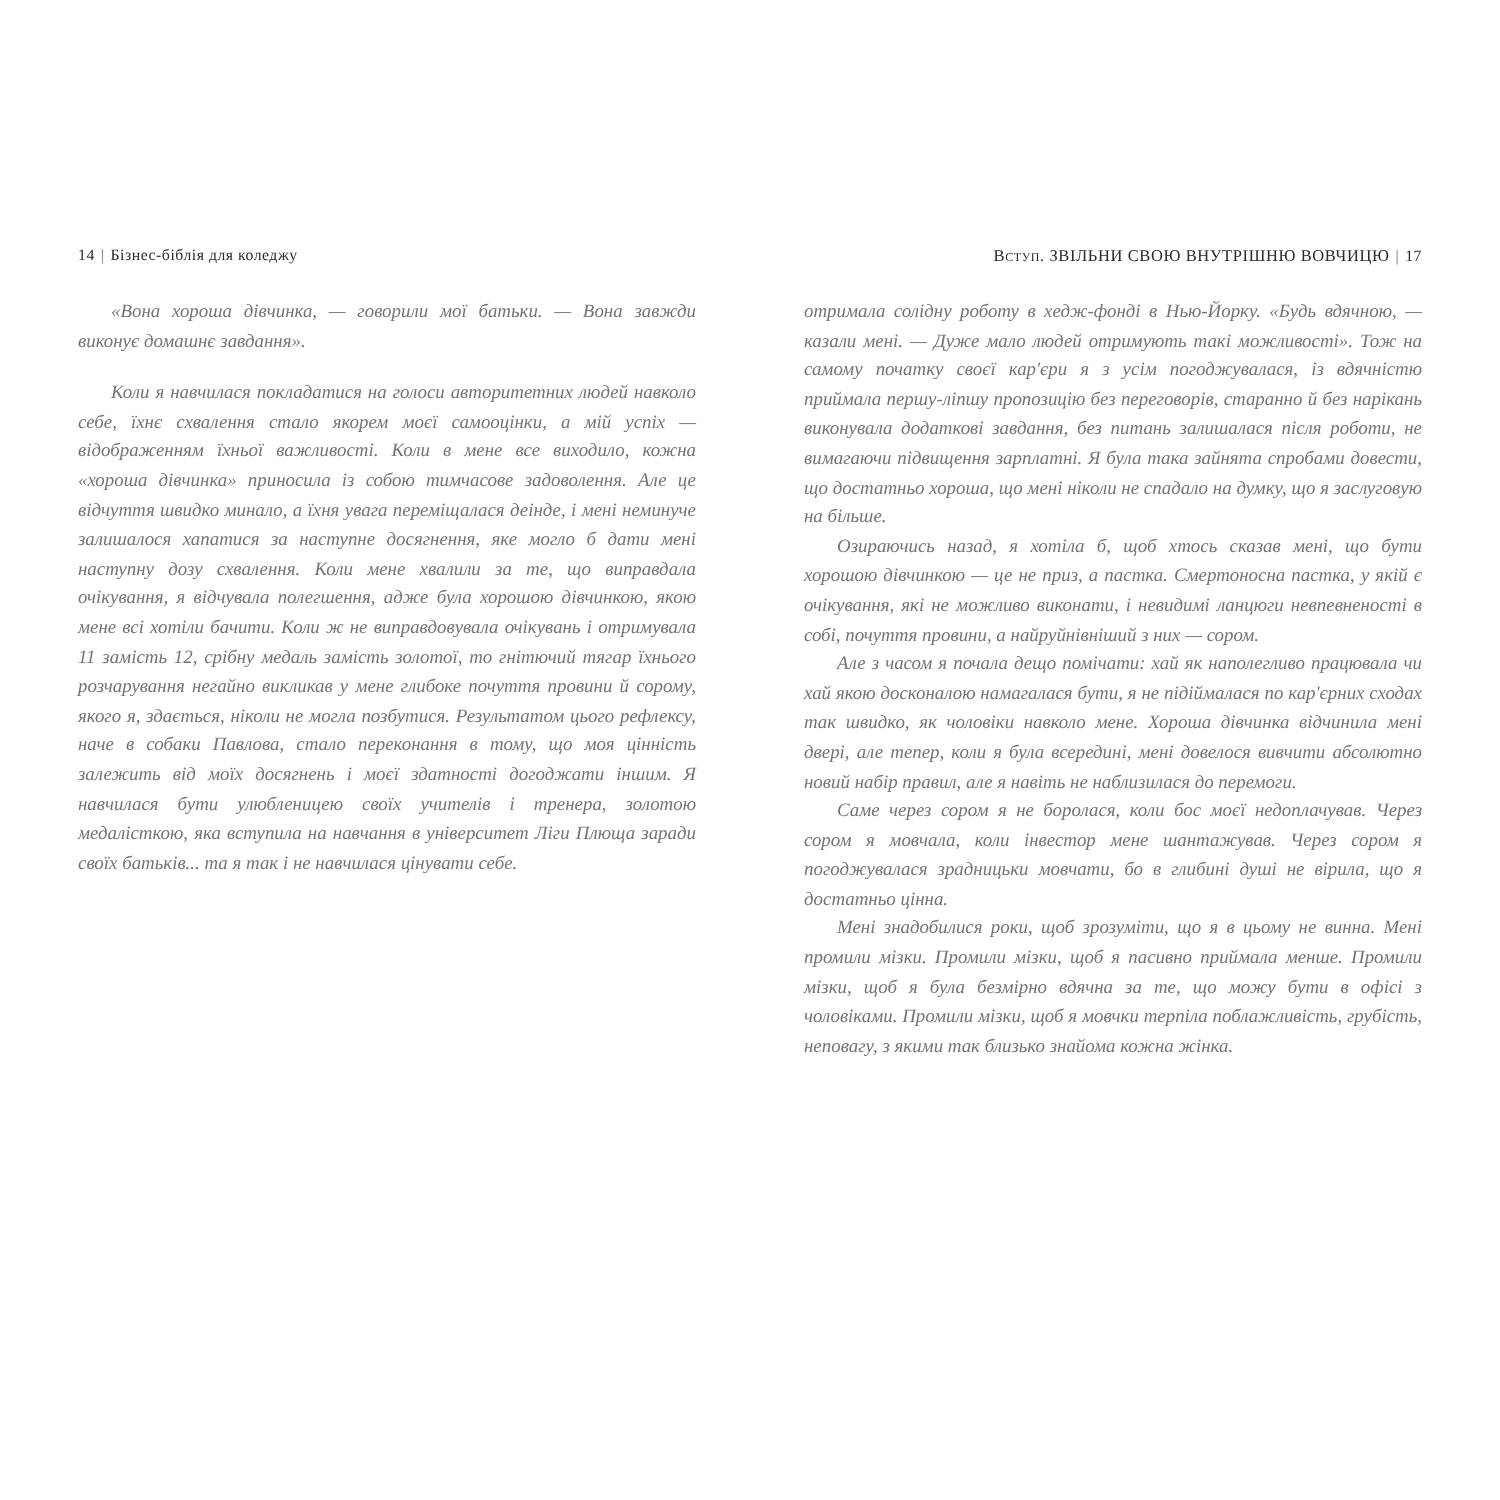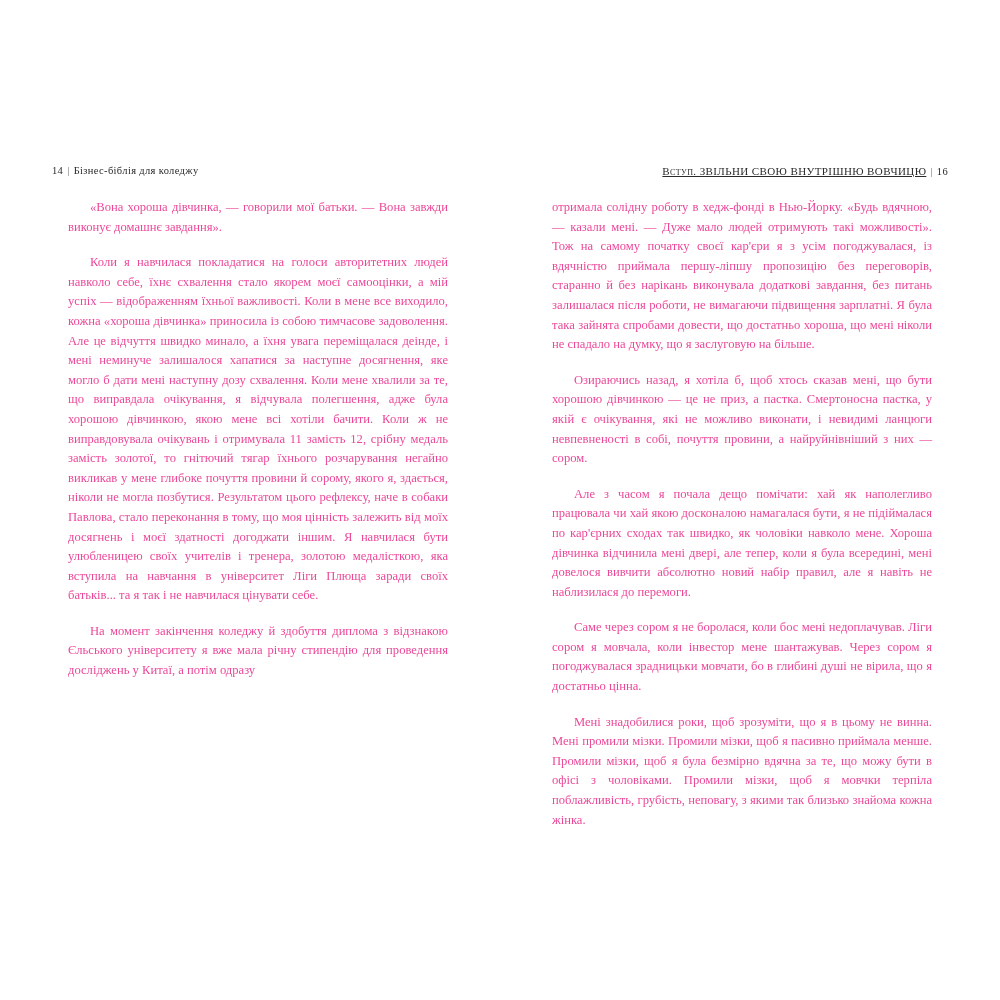--- a/index.html
+++ b/index.html
@@ -52,33 +52,33 @@
     text-align: right;
   }
   .folio-sep {
     padding: 0 4px;
     color: #6a6a6a;
   }
   .smallcaps {
     font-variant: small-caps;
     font-size: 11px;
     letter-spacing: 0.4px;
-    text-decoration: underline;
   }
   .body-col {
     margin-top: 18px;
   }
   p.para {
-    margin: 16px;
+    margin: 0;
     font-size: 12.6px;
     line-height: 19.6px;
     text-align: justify;
     text-justify: inter-word;
-    color: #ec4899;
+    color: #737373;
     hyphens: auto;
+    font-style: italic;
     -webkit-hyphens: auto;
   }
   p.indent {
     text-indent: 22px;
   }
   p.gap-after {
     margin-bottom: 15px;
   }
 </style>
 </head>
@@ -87,31 +87,30 @@
 <div class="page-spread">
   <div class="spread-inner">
 
     <div class="page">
       <div class="running-head left">
         <span>14</span><span class="folio-sep">|</span><span>Бізнес-біблія для коледжу</span>
       </div>
       <div class="body-col">
         <p class="para indent gap-after">«Вона хороша дівчинка, — говорили мої батьки. — Вона завжди виконує домашнє завдання».</p>
         <p class="para indent">Коли я навчилася покладатися на голоси авторитетних людей навколо себе, їхнє схвалення стало якорем моєї самооцінки, а мій успіх — відображенням їхньої важливості. Коли в мене все виходило, кожна «хороша дівчинка» приносила із собою тимчасове задоволення. Але це відчуття швидко минало, а їхня увага переміщалася деінде, і мені неминуче залишалося хапатися за наступне досягнення, яке могло б дати мені наступну дозу схвалення. Коли мене хвалили за те, що виправдала очікування, я відчувала полегшення, адже була хорошою дівчинкою, якою мене всі хотіли бачити. Коли ж не виправдовувала очікувань і отримувала 11 замість 12, срібну медаль замість золотої, то гнітючий тягар їхнього розчарування негайно викликав у мене глибоке почуття провини й сорому, якого я, здається, ніколи не могла позбутися. Результатом цього рефлексу, наче в собаки Павлова, стало переконання в тому, що моя цінність залежить від моїх досягнень і моєї здатності догоджати іншим. Я навчилася бути улюбленицею своїх учителів і тренера, золотою медалісткою, яка вступила на навчання в університет Ліги Плюща заради своїх батьків... та я так і не навчилася цінувати себе.</p>
-        <p class="para indent">На момент закінчення коледжу й здобуття диплома з відзнакою Єльського університету я вже мала річну стипендію для проведення досліджень у Китаї, а потім одразу</p>
       </div>
     </div>
 
     <div class="page">
       <div class="running-head right">
-        <span class="smallcaps">Вступ. ЗВІЛЬНИ СВОЮ ВНУТРІШНЮ ВОВЧИЦЮ</span><span class="folio-sep">|</span><span>16</span>
+        <span class="smallcaps">Вступ. ЗВІЛЬНИ СВОЮ ВНУТРІШНЮ ВОВЧИЦЮ</span><span class="folio-sep">|</span><span>17</span>
       </div>
       <div class="body-col">
         <p class="para">отримала солідну роботу в хедж-фонді в Нью-Йорку. «Будь вдячною, — казали мені. — Дуже мало людей отримують такі можливості». Тож на самому початку своєї кар'єри я з усім погоджувалася, із вдячністю приймала першу-ліпшу пропозицію без переговорів, старанно й без нарікань виконувала додаткові завдання, без питань залишалася після роботи, не вимагаючи підвищення зарплатні. Я була така зайнята спробами довести, що достатньо хороша, що мені ніколи не спадало на думку, що я заслуговую на більше.</p>
         <p class="para indent">Озираючись назад, я хотіла б, щоб хтось сказав мені, що бути хорошою дівчинкою — це не приз, а пастка. Смертоносна пастка, у якій є очікування, які не можливо виконати, і невидимі ланцюги невпевненості в собі, почуття провини, а найруйнівніший з них — сором.</p>
         <p class="para indent">Але з часом я почала дещо помічати: хай як наполегливо працювала чи хай якою досконалою намагалася бути, я не підіймалася по кар'єрних сходах так швидко, як чоловіки навколо мене. Хороша дівчинка відчинила мені двері, але тепер, коли я була всередині, мені довелося вивчити абсолютно новий набір правил, але я навіть не наблизилася до перемоги.</p>
-        <p class="para indent">Саме через сором я не боролася, коли бос мені недоплачував. Ліги сором я мовчала, коли інвестор мене шантажував. Через сором я погоджувалася зрадницьки мовчати, бо в глибині душі не вірила, що я достатньо цінна.</p>
+        <p class="para indent">Саме через сором я не боролася, коли бос моєї недоплачував. Через сором я мовчала, коли інвестор мене шантажував. Через сором я погоджувалася зрадницьки мовчати, бо в глибині душі не вірила, що я достатньо цінна.</p>
         <p class="para indent">Мені знадобилися роки, щоб зрозуміти, що я в цьому не винна. Мені промили мізки. Промили мізки, щоб я пасивно приймала менше. Промили мізки, щоб я була безмірно вдячна за те, що можу бути в офісі з чоловіками. Промили мізки, щоб я мовчки терпіла поблажливість, грубість, неповагу, з якими так близько знайома кожна жінка.</p>
       </div>
     </div>
 
   </div>
 </div>
 
 </body></html>

